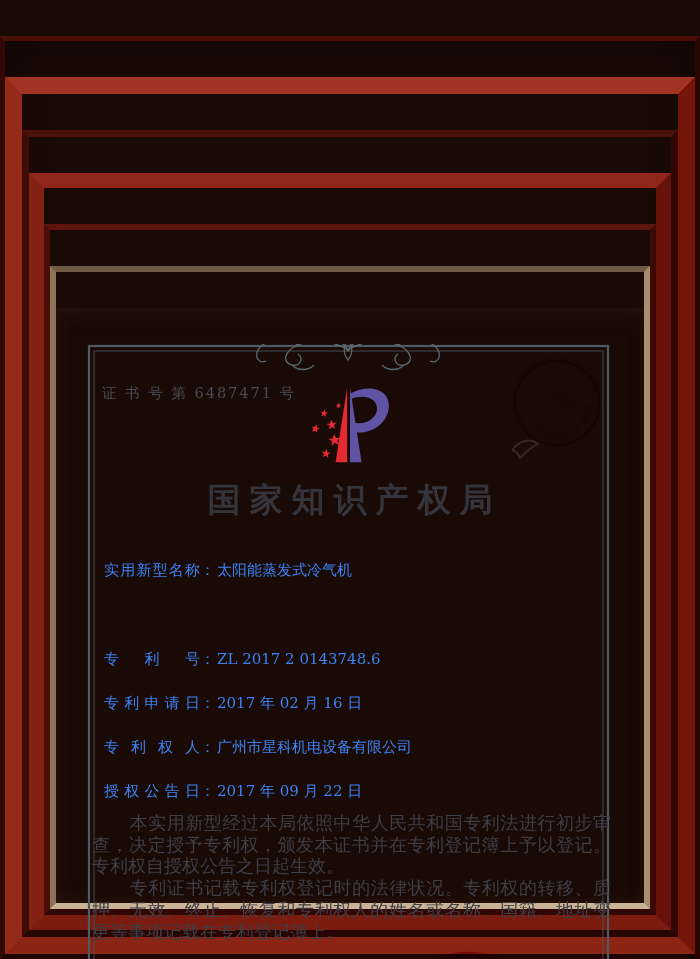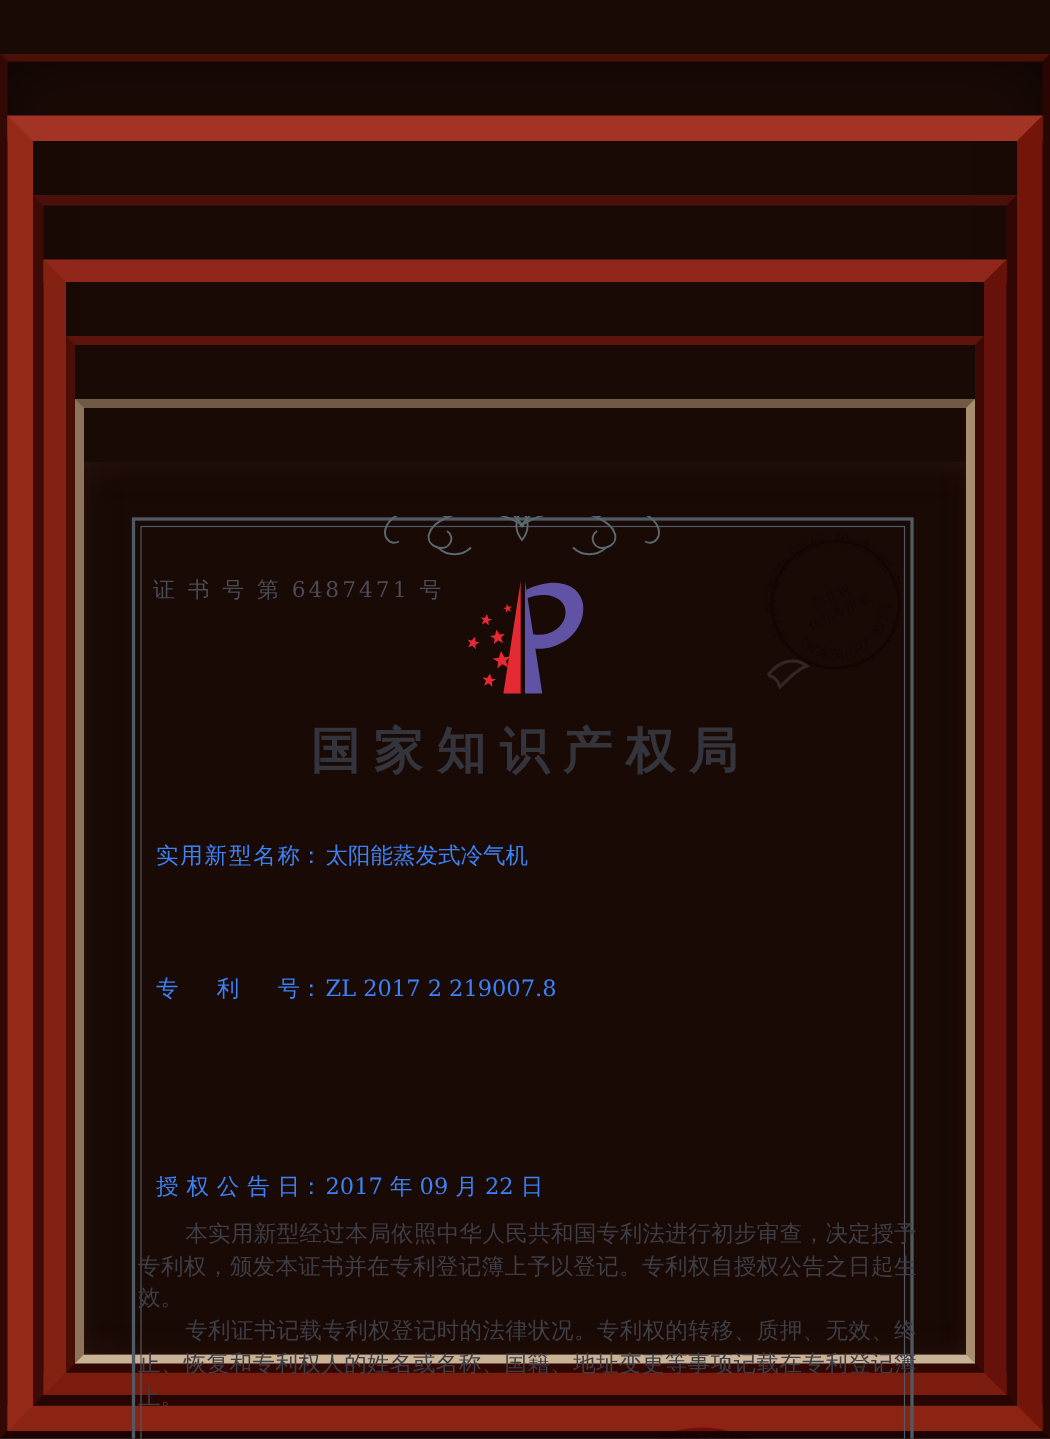--- a/index.html
+++ b/index.html
@@ -24,21 +24,21 @@
                  inset 14px 0 26px -16px rgba(55,35,25,.42),
                  inset -10px 0 20px -14px rgba(55,35,25,.32),
                  inset 0 -12px 20px -14px rgba(75,55,35,.38);}
   .abs{position:absolute;}
   .cert-no{top:76px;left:46px;font-size:14.5px;letter-spacing:2px;color:#4b4b56;}
   .title{top:170px;left:0;width:100%;text-align:center;font-size:33px;font-weight:bold;
          letter-spacing:9px;text-indent:9px;color:#34343d;}
   .field{left:48px;height:22px;white-space:nowrap;font-size:15px;color:#3b82f6;}
   .f-label{display:inline-block;width:96px;text-align:justify;text-align-last:justify;}
   .f-colon{display:inline-block;margin-right:2px;}
-  .legal{top:504px;left:36px;right:33px;font-size:15px;line-height:21.7px;
+  .legal{top:504px;left:36px;right:33px;font-size:18px;line-height:21.7px;
          text-align:justify;color:#3e3e47;}
   .legal p{margin:0;text-indent:2.1em;}
   .director{left:47px;top:708px;font-size:15.5px;letter-spacing:4px;line-height:27px;color:#3c3c45;}
   .sig{left:144px;top:686px;}
   .seal-svg{left:337px;top:637px;transform:rotate(-3deg);mix-blend-mode:multiply;opacity:.93;}
   .seal-date{left:340px;top:770px;width:140px;font-size:13.5px;letter-spacing:1.5px;
              color:#39393d;transform:rotate(-2deg);}
   .tax-stamp{left:454px;top:48px;transform:rotate(-26deg);mix-blend-mode:multiply;opacity:.85;}
   .logo-svg{left:246px;top:66px;}
   .border-svg{left:31px;top:36px;}
@@ -129,21 +129,27 @@
           <text x="50" y="47" text-anchor="middle" font-size="9.5" fill="#c7465a">印花税</text>
           <text x="50" y="59" text-anchor="middle" font-size="9.5" fill="#c7465a">代扣专用章</text>
         </svg>
 
         <div class="abs title">国家知识产权局</div>
 
         <div class="abs field" style="top:253px">
           <span class="f-label">实用新型名称</span><span class="f-colon">：</span><span>太阳能蒸发式冷气机</span>
         </div>
         <div class="abs field" style="top:342px">
-          <span class="f-label">专利号</span><span class="f-colon">：</span><span>ZL 2017 2 219007.8</span>
+          <span class="f-label">专利号</span><span class="f-colon">：</span><span>ZL 2017 2 0143748.6</span>
+        </div>
+        <div class="abs field" style="top:386px">
+          <span class="f-label">专利申请日</span><span class="f-colon">：</span><span>2017 年 02 月 16 日</span>
+        </div>
+        <div class="abs field" style="top:430px">
+          <span class="f-label">专利权人</span><span class="f-colon">：</span><span>广州市星科机电设备有限公司</span>
         </div>
         <div class="abs field" style="top:474px">
           <span class="f-label">授权公告日</span><span class="f-colon">：</span><span>2017 年 09 月 22 日</span>
         </div>
 
         <div class="abs legal">
           <p>本实用新型经过本局依照中华人民共和国专利法进行初步审查，决定授予专利权，颁发本证书并在专利登记簿上予以登记。专利权自授权公告之日起生效。</p>
           <p>专利证书记载专利权登记时的法律状况。专利权的转移、质押、无效、终止、恢复和专利权人的姓名或名称、国籍、地址变更等事项记载在专利登记簿上。</p>
         </div>
 

